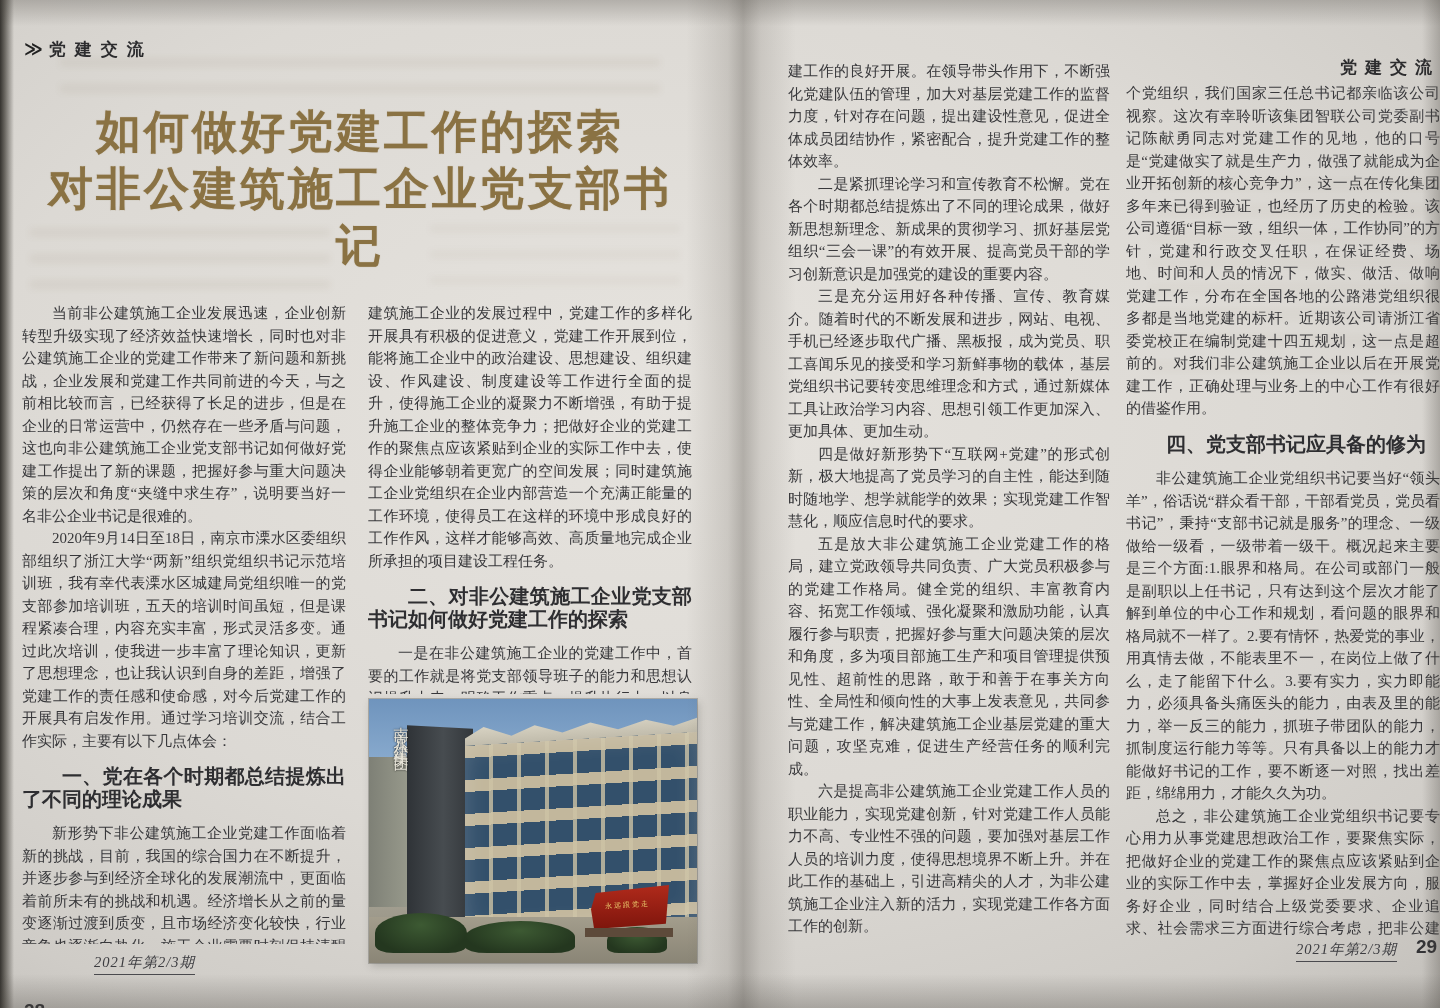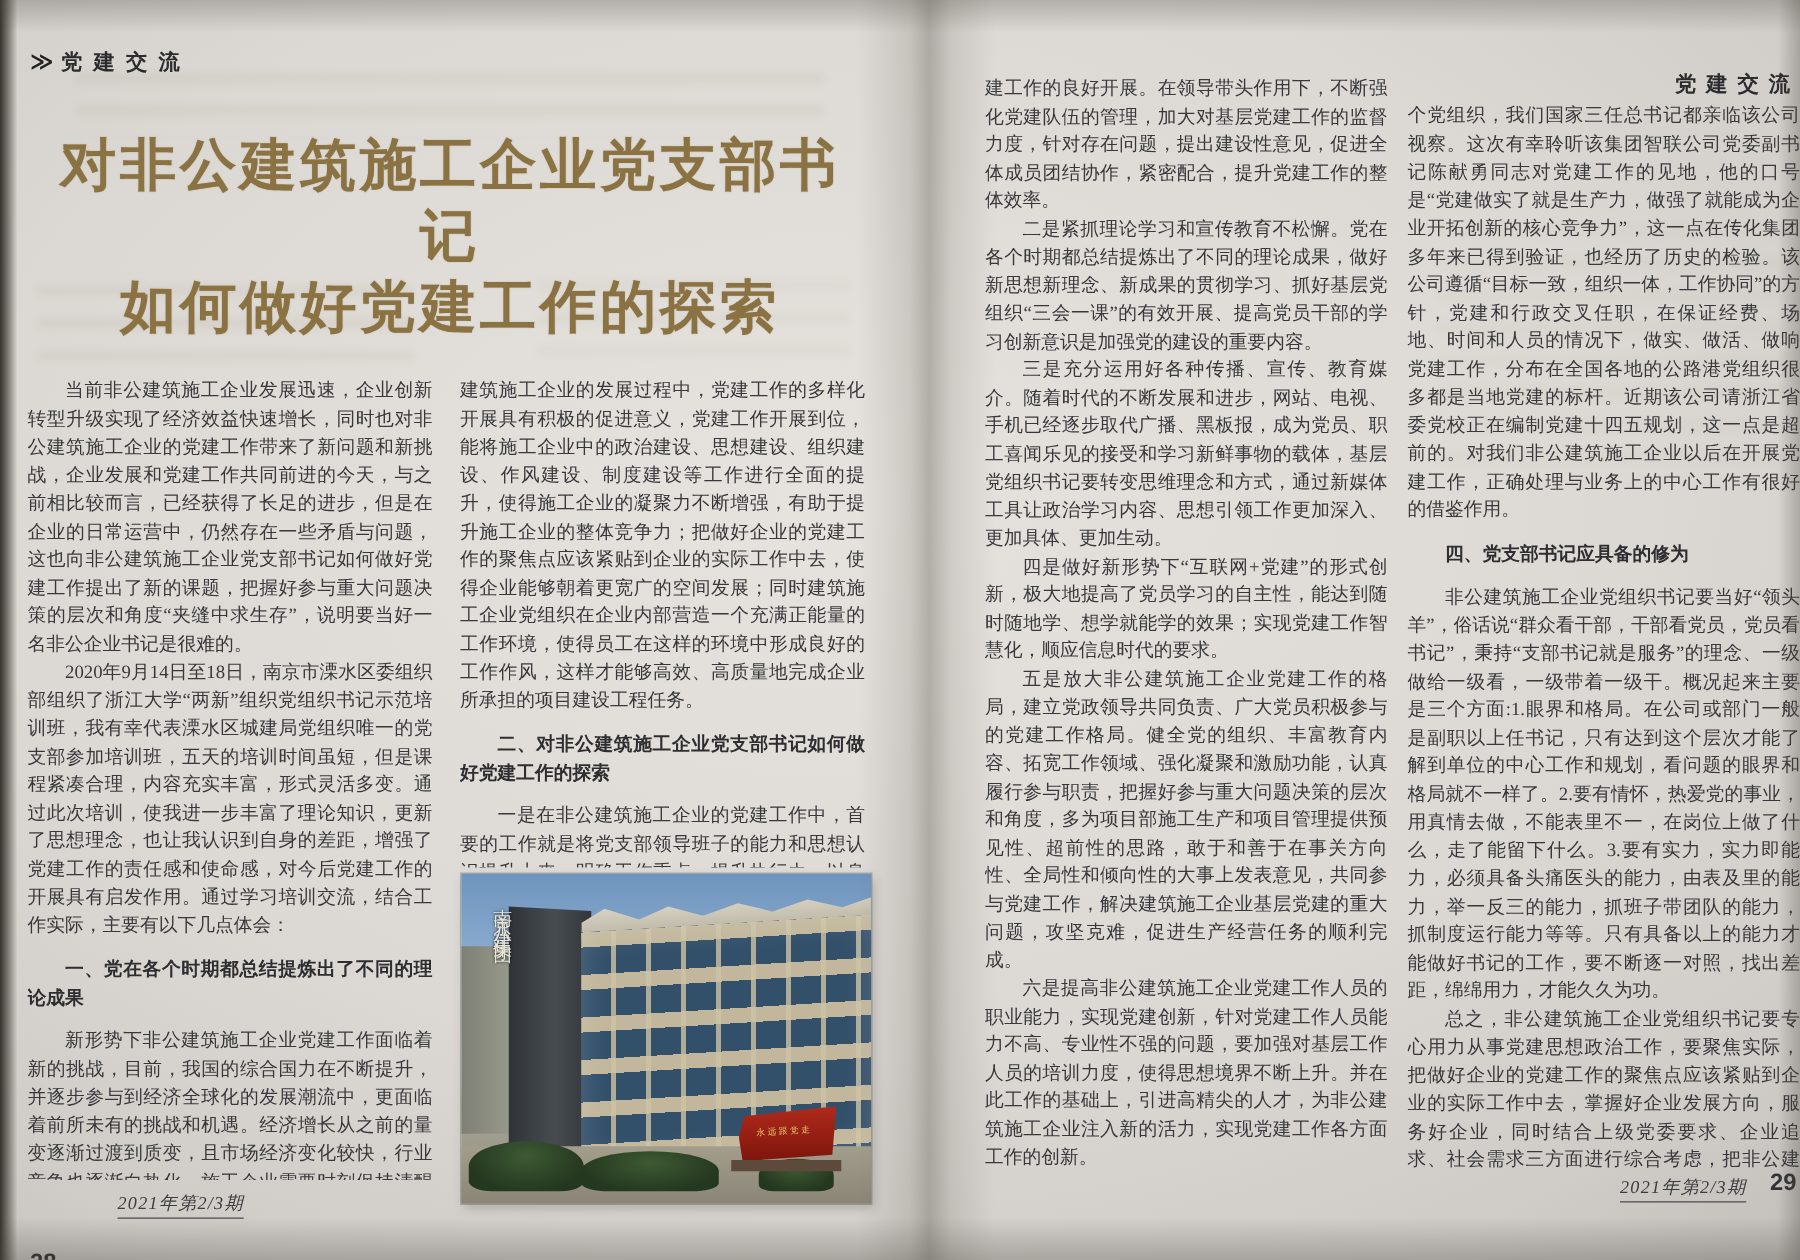--- a/index.html
+++ b/index.html
@@ -47,21 +47,21 @@
     color:#8a7243; text-shadow:0 0 1px rgba(138,114,67,.55); }
   .author { position:absolute; left:28px; top:256px; width:664px; text-align:center;
     font-size:19px; letter-spacing:6px; color:#3b3b3e; }
 
   
   .col { position:absolute; overflow:hidden; text-align:justify;
     font-size:15px; line-height:22.5px; color:#38383b; }
   .col p { text-indent:2em; }
   .col p.noindent { text-indent:0; }
   .col .h { font-family:"Liberation Sans","DejaVu Sans",sans-serif; font-weight:700;
-    color:#2e2e31; margin:13px 0 12px 0; text-indent:2em; font-size:15px; }
+    color:#2e2e31; margin:13px 0 12px 0; text-indent:2em; font-size:20px; }
 
   
   .photo { position:absolute; left:369px; top:699px; width:328px; height:264px;
     background:linear-gradient(180deg,#6f94bd 0%, #8fb0d2 30%, #b7cadd 55%, #c4cdd4 62%, #a8a496 70%, #8f8b7d 100%);
     box-shadow:0 0 0 1px rgba(90,88,84,.35), 2px 3px 8px rgba(60,58,54,.25);
     overflow:hidden;
   }
   .ph-far-bldg { position:absolute; left:0; top:58px; width:58px; height:150px;
     background:linear-gradient(90deg,#7e8076 0%, #989a8c 70%, #6f7168 100%); }
   .ph-tower { position:absolute; left:38px; top:28px; width:66px; height:190px;
@@ -106,22 +106,22 @@
   <div class="ghost" style="left:60px; top:58px; width:600px; height:52px;"></div>
   <div class="ghost" style="left:30px; top:228px; width:300px; height:70px;"></div>
   <div class="ghost" style="left:430px; top:224px; width:250px; height:72px; opacity:.35;"></div>
   <div class="ghost" style="left:1150px; top:180px; width:280px; height:200px; opacity:.25;"></div>
 
   <div class="page-header" style="left:24px; top:38px;">
     <span class="chev">≫</span><span>党建交流</span>
   </div>
 
   <div class="title">
+    <div>如何做好党建工作的探索</div>
     <div>对非公建筑施工企业党支部书记</div>
-    <div>如何做好党建工作的探索</div>
   </div>
 
 
   <div class="col" style="left:22px; top:302px; width:324px; height:642px;">
     <p>当前非公建筑施工企业发展迅速，企业创新转型升级实现了经济效益快速增长，同时也对非公建筑施工企业的党建工作带来了新问题和新挑战，企业发展和党建工作共同前进的今天，与之前相比较而言，已经获得了长足的进步，但是在企业的日常运营中，仍然存在一些矛盾与问题，这也向非公建筑施工企业党支部书记如何做好党建工作提出了新的课题，把握好参与重大问题决策的层次和角度“夹缝中求生存”，说明要当好一名非公企业书记是很难的。</p>
     <p>2020年9月14日至18日，南京市溧水区委组织部组织了浙江大学“两新”组织党组织书记示范培训班，我有幸代表溧水区城建局党组织唯一的党支部参加培训班，五天的培训时间虽短，但是课程紧凑合理，内容充实丰富，形式灵活多变。通过此次培训，使我进一步丰富了理论知识，更新了思想理念，也让我认识到自身的差距，增强了党建工作的责任感和使命感，对今后党建工作的开展具有启发作用。通过学习培训交流，结合工作实际，主要有以下几点体会：</p>
     <p class="h">一、党在各个时期都总结提炼出了不同的理论成果</p>
     <p>新形势下非公建筑施工企业党建工作面临着新的挑战，目前，我国的综合国力在不断提升，并逐步参与到经济全球化的发展潮流中，更面临着前所未有的挑战和机遇。经济增长从之前的量变逐渐过渡到质变，且市场经济变化较快，行业竞争也逐渐白热化，施工企业需要时刻保持清醒的认识，从宏观的发展角度逐步提升企业的综合实力，朝向更高的目标前进。在非公</p>
   </div>
 

